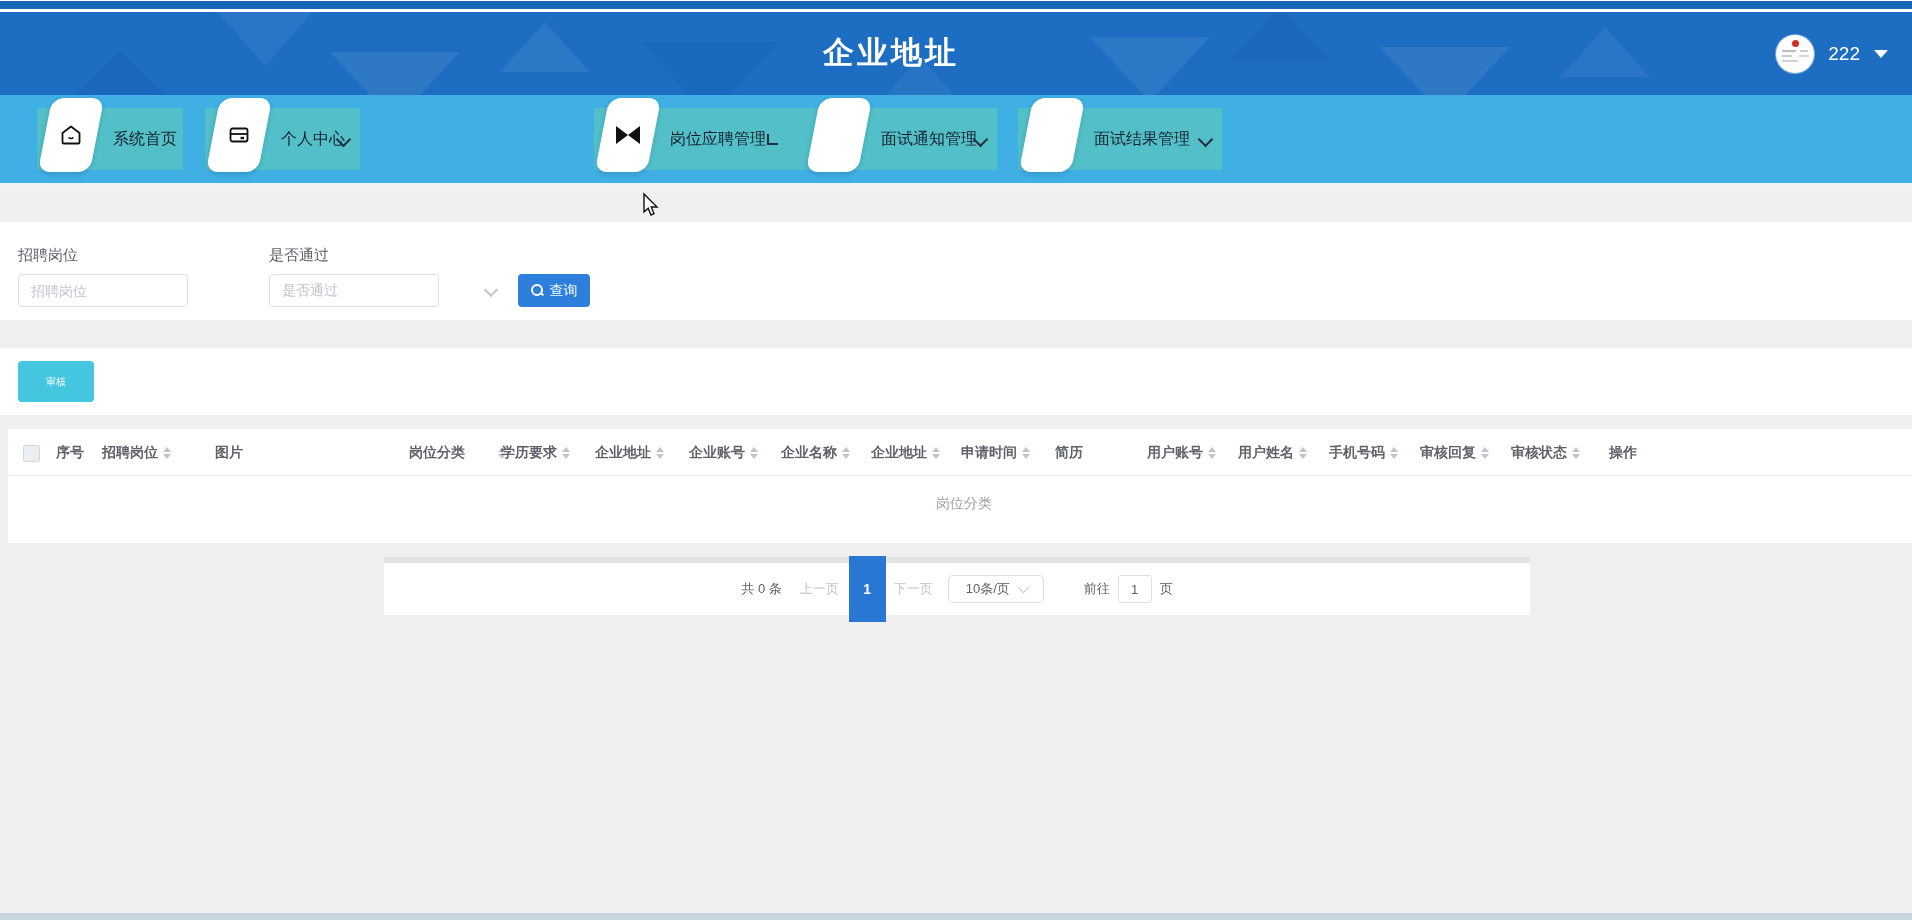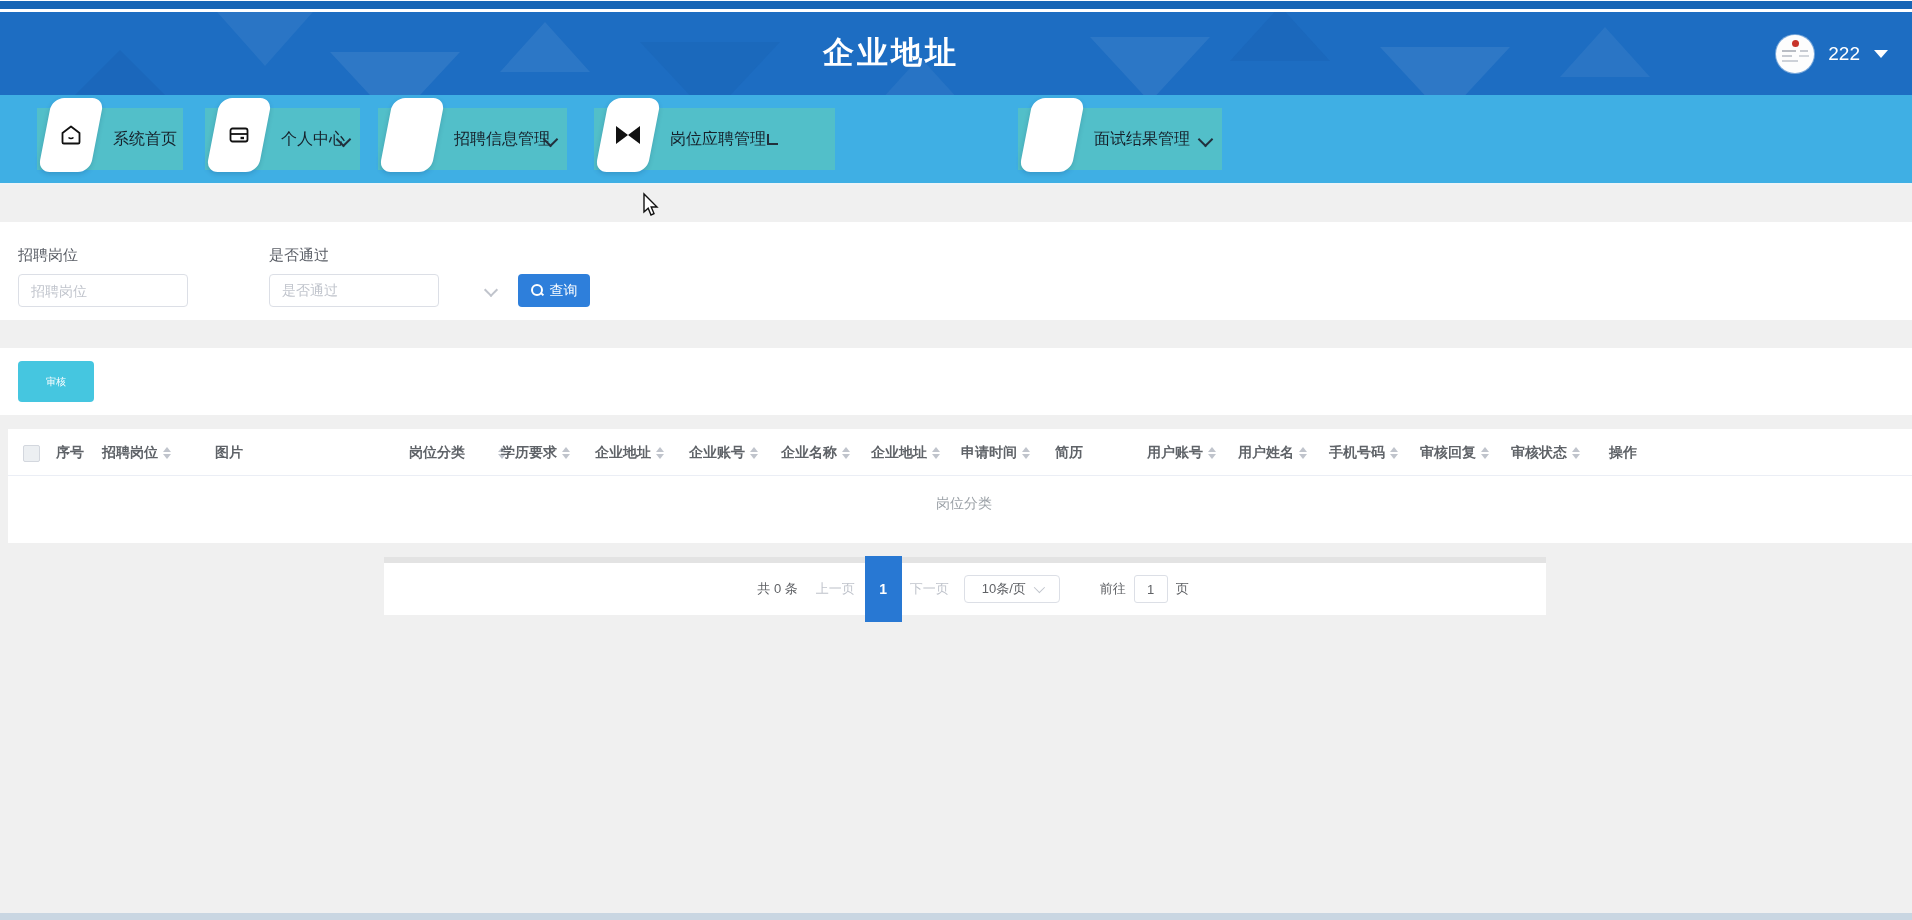--- a/index.html
+++ b/index.html
@@ -78,21 +78,21 @@
   .th{display:flex;align-items:center;font-size:14px;font-weight:bold;color:#5f6368;box-sizing:border-box;white-space:nowrap;}
   .th-check{width:48px;padding-left:15px;}
   .checkbox{width:17px;height:17px;background:#eceff2;border:1px solid #d3d7de;border-radius:2px;box-sizing:border-box;cursor:pointer;}
   .sorter{display:flex;flex-direction:column;gap:2px;margin-left:5px;cursor:pointer;}
   .sorter .s-up{width:0;height:0;border-left:4px solid transparent;border-right:4px solid transparent;border-bottom:5px solid #c0c4cc;}
   .sorter .s-dn{width:0;height:0;border-left:4px solid transparent;border-right:4px solid transparent;border-top:5px solid #c0c4cc;}
   .empty-text{position:absolute;left:0;top:66px;width:1912px;text-align:center;font-size:14px;color:#9aa0a6;}
 
   
   .pagination{position:absolute;left:384px;top:563px;width:1146px;height:52px;background:#fff;
-    box-shadow:0 -6px 0 #e3e3e3;display:flex;align-items:center;justify-content:center;font-size:13px;color:#606266;padding-left:16px;}
+    box-shadow:0 -6px 0 #e3e3e3;display:flex;align-items:center;justify-content:center;font-size:13px;color:#606266;}
   .pg-total{margin-right:18px;}
   .pg-btn{color:#c0c4cc;cursor:default;}
   .pg-active{width:37px;height:66px;background:#2878d3;color:#fff;font-size:14px;font-weight:bold;
     display:flex;align-items:center;justify-content:center;margin:0 8px 0 10px;cursor:pointer;}
   .pg-next{margin-left:0;}
   .pg-size{position:relative;width:96px;height:28px;border:1px solid #dcdfe6;border-radius:4px;margin-left:15px;
     display:flex;align-items:center;justify-content:center;gap:8px;color:#606266;cursor:pointer;box-sizing:border-box;}
   .pg-size .sc{width:7px;height:7px;border-right:1.5px solid #c0c4cc;border-bottom:1.5px solid #c0c4cc;transform:rotate(45deg) translateY(-2px);}
   .pg-goto-label{margin-left:40px;}
   .pg-goto{width:34px;height:28px;border:1px solid #dcdfe6;border-radius:3px;margin:0 8px;text-align:center;
@@ -159,49 +159,44 @@
           <rect x="3.5" y="5.5" width="17" height="13" rx="2"></rect>
           <line x1="3.5" y1="11" x2="20.5" y2="11"></line>
           <line x1="13.5" y1="15" x2="17" y2="15" stroke-width="2.4"></line>
         </svg>
       </div>
         </div>
       <span class="nav-label">个人中心</span>
       <span class="nav-caret" style="left:133px;"></span>
     </div>
 
-    <div class="nav-item" style="left:378px;width:189px;">
-      <div class="pgram">
-          <div class="ic grid9" style="display:grid;">
-        <i></i>
-            <i></i>
-            <i></i>
-            <i></i>
-            <i></i>
-            <i></i>
-            <i></i>
-            <i></i>
-            <i></i>
-      </div>
-        </div>
-      <span class="nav-label">招聘信息管理</span>
-      <span class="nav-caret" style="left:167px;"></span>
-    </div>
 
     <div class="nav-item" style="left:594px;width:195px;padding-left:46px;">
       <div class="pgram">
           <div class="ic">
         <span class="bowtie"></span>
             <span class="bowtie2"></span>
       </div>
         </div>
       <span class="nav-label">岗位应聘管理</span>
       <span class="nav-caret corner" style="left:173px;"></span>
     </div>
 
+    <div class="nav-item" style="left:805px;width:192px;">
+      <div class="pgram">
+          <div class="ic grid4" style="display:grid;">
+        <i></i>
+            <i></i>
+            <i></i>
+            <i></i>
+      </div>
+        </div>
+      <span class="nav-label">面试通知管理</span>
+      <span class="nav-caret" style="left:170px;"></span>
+    </div>
 
     <div class="nav-item" style="left:1018px;width:204px;">
       <div class="pgram">
           <div class="ic grid4" style="display:grid;">
         <i></i>
             <i></i>
             <i></i>
             <i></i>
       </div>
         </div>

